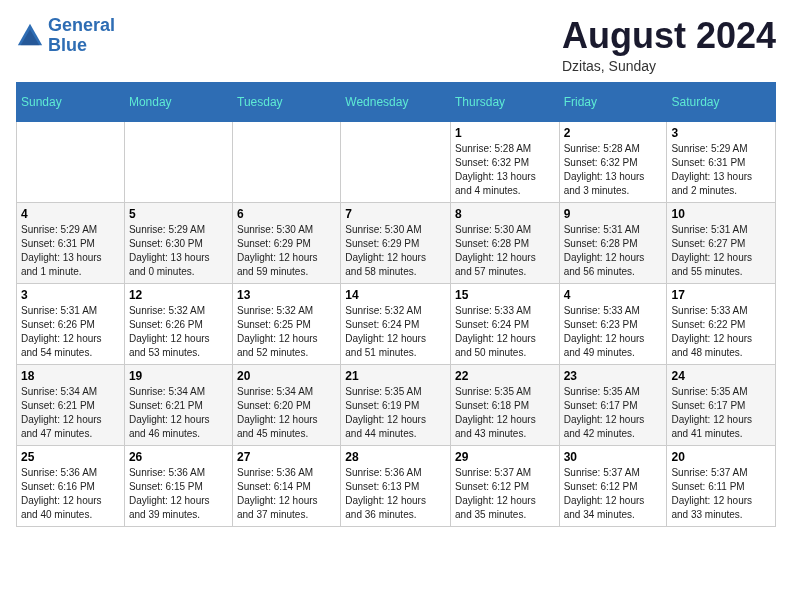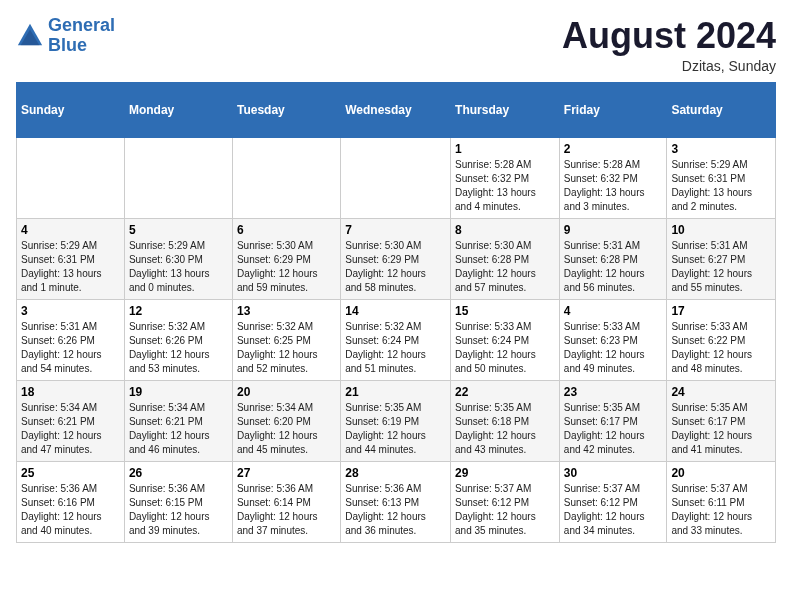--- a/index.html
+++ b/index.html
@@ -29,45 +29,45 @@
       line-height: 1.1;
     }
     .logo-text span {
       color: #2e6db4;
     }
     .logo-icon {
       width: 28px;
       height: 28px;
     }
     .title-block {
-      text-align: right;
+      text-align: left;
     }
     .month-year {
       font-size: 36px;
       font-weight: bold;
       color: #1a1a2e;
       line-height: 1.1;
     }
     .location {
       font-size: 14px;
       color: #333;
       margin-top: 2px;
     }
     .calendar {
       width: 100%;
       border-collapse: collapse;
       font-size: 11px;
     }
     .calendar th {
       background-color: #2e6db4;
-      color: #ffffff;
-      padding: 20px 4px;
+      color: #5eead4;
+      padding: 12px 4px;
       text-align: left;
       font-size: 12px;
-      font-weight: bold;
+      font-weight: normal;
       border: 1px solid #2e6db4;
     }
     .calendar td {
       border: 1px solid #ccc;
       padding: 4px;
       vertical-align: top;
       width: 113px;
       min-height: 80px;
       background: #fff;
     }

